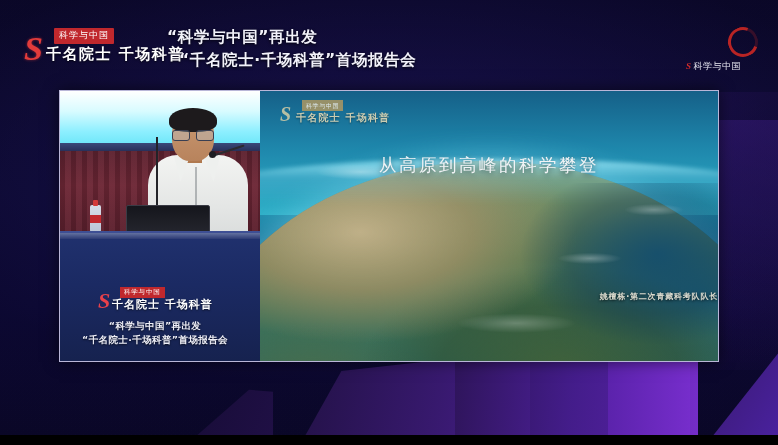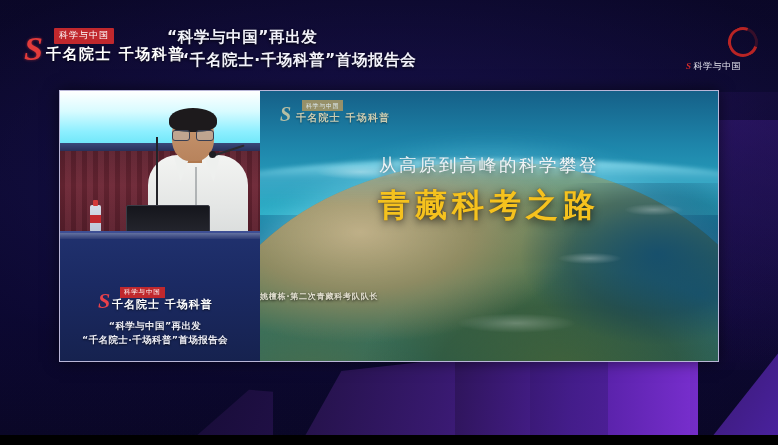--- a/index.html
+++ b/index.html
@@ -398,34 +398,33 @@
     text-align:center;
   }
   .st-sub{
     color:#f2f4f6;
     font-size:17.5px;
     line-height:24px;
     font-weight:normal;
     letter-spacing:2.5px;
     font-family:Liberation Serif, serif;
     text-shadow:0 2px 6px rgba(0,0,0,.6);
-    margin-bottom:8px;
   }
   .st-main{
     color:#f5c21e;
     font-size:32px;
     line-height:40px;
     font-weight:bold;
     letter-spacing:5px;
     font-family:"DejaVu Sans",sans-serif;
     text-shadow:0 3px 9px rgba(0,0,0,.65), 0 0 2px rgba(120,70,0,.5);
   }
   .st-credit{
     position:absolute; left:0; right:0; top:200px;
-    text-align:left;
+    text-align:right;
     color:#eae6d8;
     font-size:8px;
     line-height:12px;
     letter-spacing:.8px;
     font-weight:bold;
     font-family:"DejaVu Sans",sans-serif;
     text-shadow:0 1px 3px rgba(0,0,0,.8);
     opacity:.92;
   }
 </style>
@@ -510,21 +509,20 @@
       <div class="clouds"></div>
 
       <div class="slide-wm">
         <span class="wm-swoosh">S</span>
         <span class="wm-tag">科学与中国</span>
         <span class="wm-main">千名院士 千场科普</span>
       </div>
 
       <div class="slide-titles">
         <div class="st-sub">从高原到高峰的科学攀登</div>
-        <div class="st-main">青藏科考之路</div>
       </div>
 
       <div class="st-credit">姚檀栋·第二次青藏科考队队长</div>
     </div>
 
   </div>
 
   <div class="bottom-bar"></div>
 </div>
 

